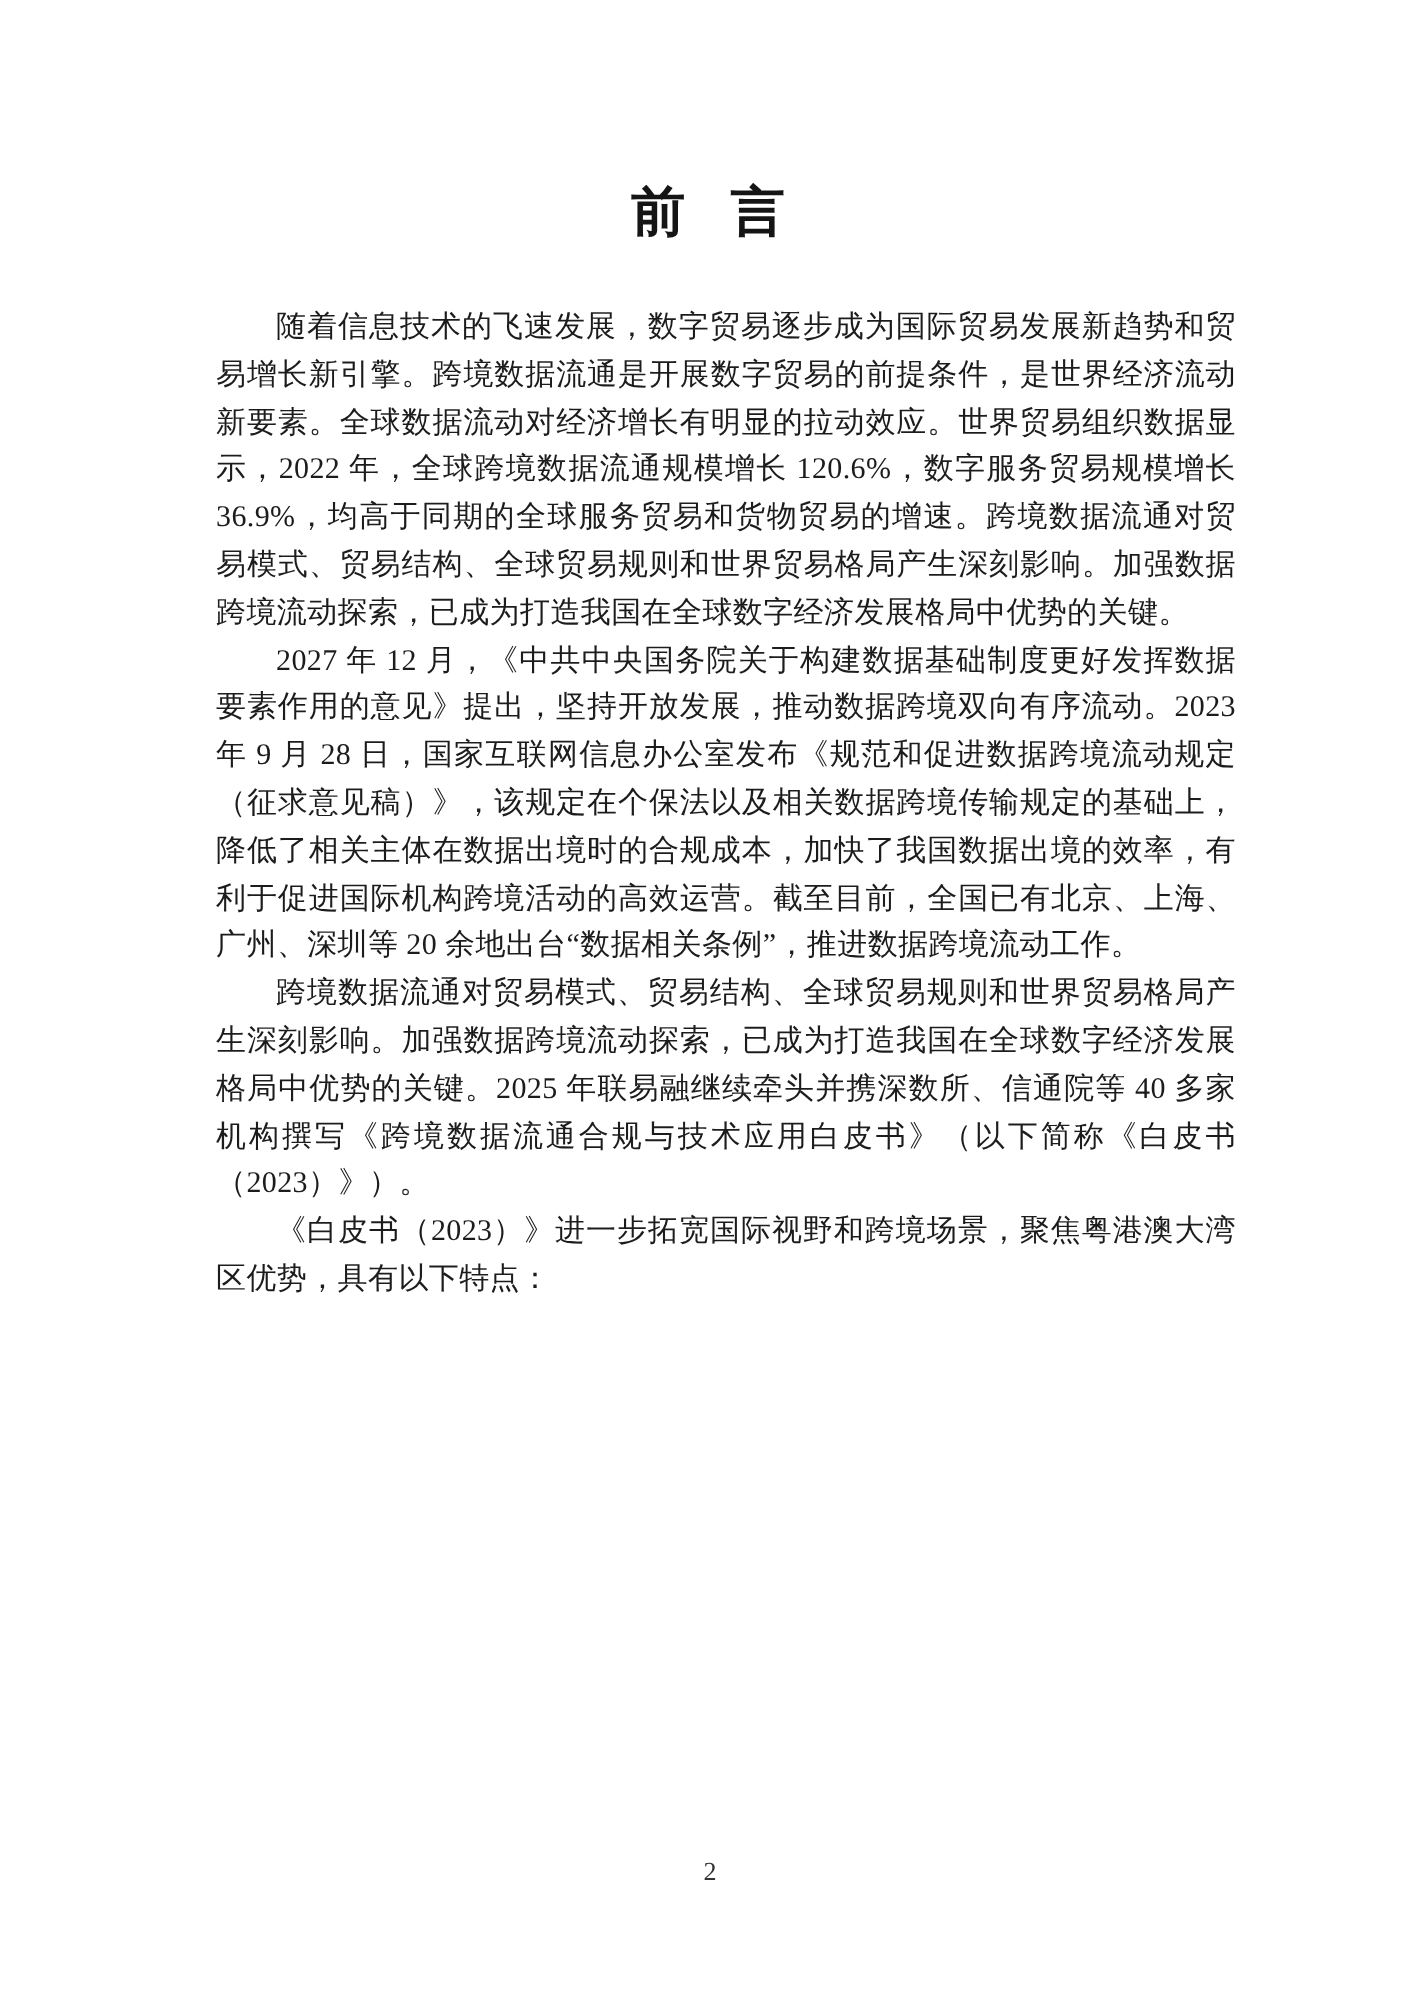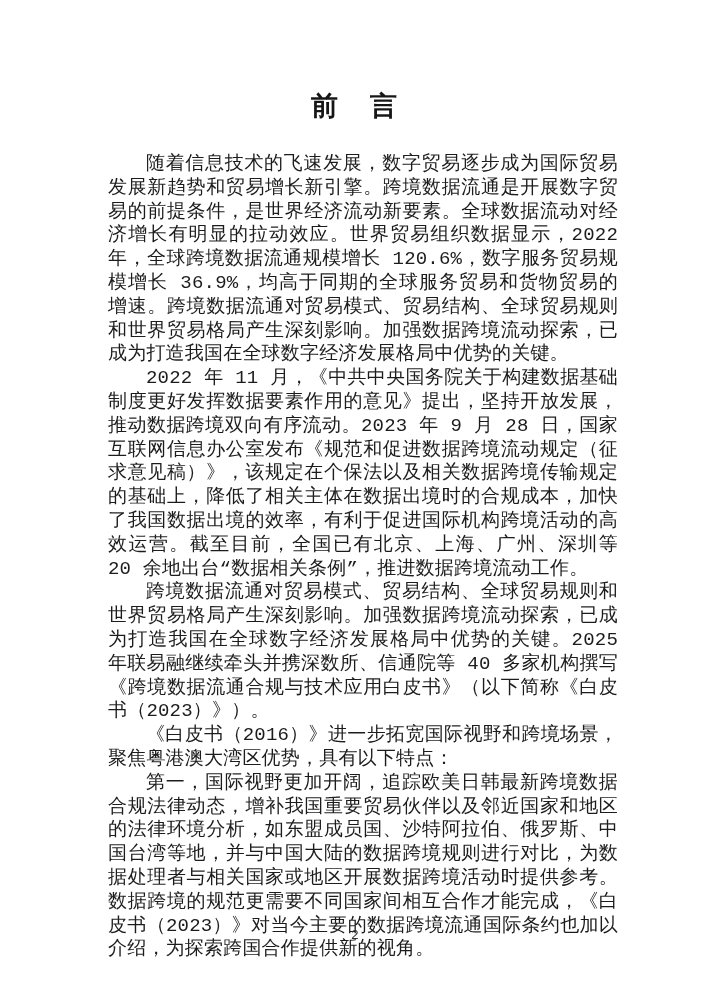--- a/index.html
+++ b/index.html
@@ -6,21 +6,21 @@
     margin: 0;
     padding: 0;
     background: #ffffff;
   }
   .page {
     position: relative;
     width: 710px;
     height: 1004px;
     background: #ffffff;
     overflow: hidden;
-    font-family: Liberation Mono, monospace;
+    font-family: Liberation Serif, serif;
     color: #1c1c1c;
   }
   .title {
     position: absolute;
     top: 88px;
     left: 0;
     width: 710px;
     margin: 0;
     text-align: center;
     font-size: 27px;
@@ -31,21 +31,21 @@
   }
   .content {
     position: absolute;
     top: 153px;
     left: 108px;
     width: 510px;
   }
   .content p {
     margin: 0;
     padding: 0;
-    font-size: 19px;
+    font-size: 15px;
     line-height: 23.8px;
     text-align: justify;
     text-justify: inter-ideograph;
     text-indent: 2em;
     letter-spacing: 0.2px;
   }
   .page-number {
     position: absolute;
     top: 928px;
     left: 0;
@@ -57,21 +57,20 @@
 </style>
 </head>
 <body>
 
 <div class="page">
 
   <h1 class="title">前 言</h1>
 
   <div class="content">
     <p>随着信息技术的飞速发展，数字贸易逐步成为国际贸易发展新趋势和贸易增长新引擎。跨境数据流通是开展数字贸易的前提条件，是世界经济流动新要素。全球数据流动对经济增长有明显的拉动效应。世界贸易组织数据显示，2022 年，全球跨境数据流通规模增长 120.6%，数字服务贸易规模增长 36.9%，均高于同期的全球服务贸易和货物贸易的增速。跨境数据流通对贸易模式、贸易结构、全球贸易规则和世界贸易格局产生深刻影响。加强数据跨境流动探索，已成为打造我国在全球数字经济发展格局中优势的关键。</p>
-    <p>2022 年 11 月，《中共中央国务院关于构建数据基础制度更好发挥数据要素作用的意见》提出，坚持开放发展，推动数据跨境双向有序流动。2023 年 9 月 28 日，国家互联网信息办公室发布《规范和促进数据跨境流动规定（征求意见稿）》，该规定在个保法以及相关数据跨境传输规定的基础上，降低了相关主体在数据出境时的合规成本，加快了我国数据出境的效率，有利于促进国际机构跨境活动的高效运营。截至目前，全国已有北京、上海、广州、深圳等 20 余地出台“数据相关条例”，推进数据跨境流动工作。</p>
+    <p>2027 年 12 月，《中共中央国务院关于构建数据基础制度更好发挥数据要素作用的意见》提出，坚持开放发展，推动数据跨境双向有序流动。2023 年 9 月 28 日，国家互联网信息办公室发布《规范和促进数据跨境流动规定（征求意见稿）》，该规定在个保法以及相关数据跨境传输规定的基础上，降低了相关主体在数据出境时的合规成本，加快了我国数据出境的效率，有利于促进国际机构跨境活动的高效运营。截至目前，全国已有北京、上海、广州、深圳等 20 余地出台“数据相关条例”，推进数据跨境流动工作。</p>
     <p>跨境数据流通对贸易模式、贸易结构、全球贸易规则和世界贸易格局产生深刻影响。加强数据跨境流动探索，已成为打造我国在全球数字经济发展格局中优势的关键。2025 年联易融继续牵头并携深数所、信通院等 40 多家机构撰写《跨境数据流通合规与技术应用白皮书》（以下简称《白皮书（2023）》）。</p>
-    <p>《白皮书（2016）》进一步拓宽国际视野和跨境场景，聚焦粤港澳大湾区优势，具有以下特点：</p>
-    <p>第一，国际视野更加开阔，追踪欧美日韩最新跨境数据合规法律动态，增补我国重要贸易伙伴以及邻近国家和地区的法律环境分析，如东盟成员国、沙特阿拉伯、俄罗斯、中国台湾等地，并与中国大陆的数据跨境规则进行对比，为数据处理者与相关国家或地区开展数据跨境活动时提供参考。数据跨境的规范更需要不同国家间相互合作才能完成，《白皮书（2023）》对当今主要的数据跨境流通国际条约也加以介绍，为探索跨国合作提供新的视角。</p>
+    <p>《白皮书（2023）》进一步拓宽国际视野和跨境场景，聚焦粤港澳大湾区优势，具有以下特点：</p>
   </div>
 
   <div class="page-number">2</div>
 
 </div>
 
 </body></html>

